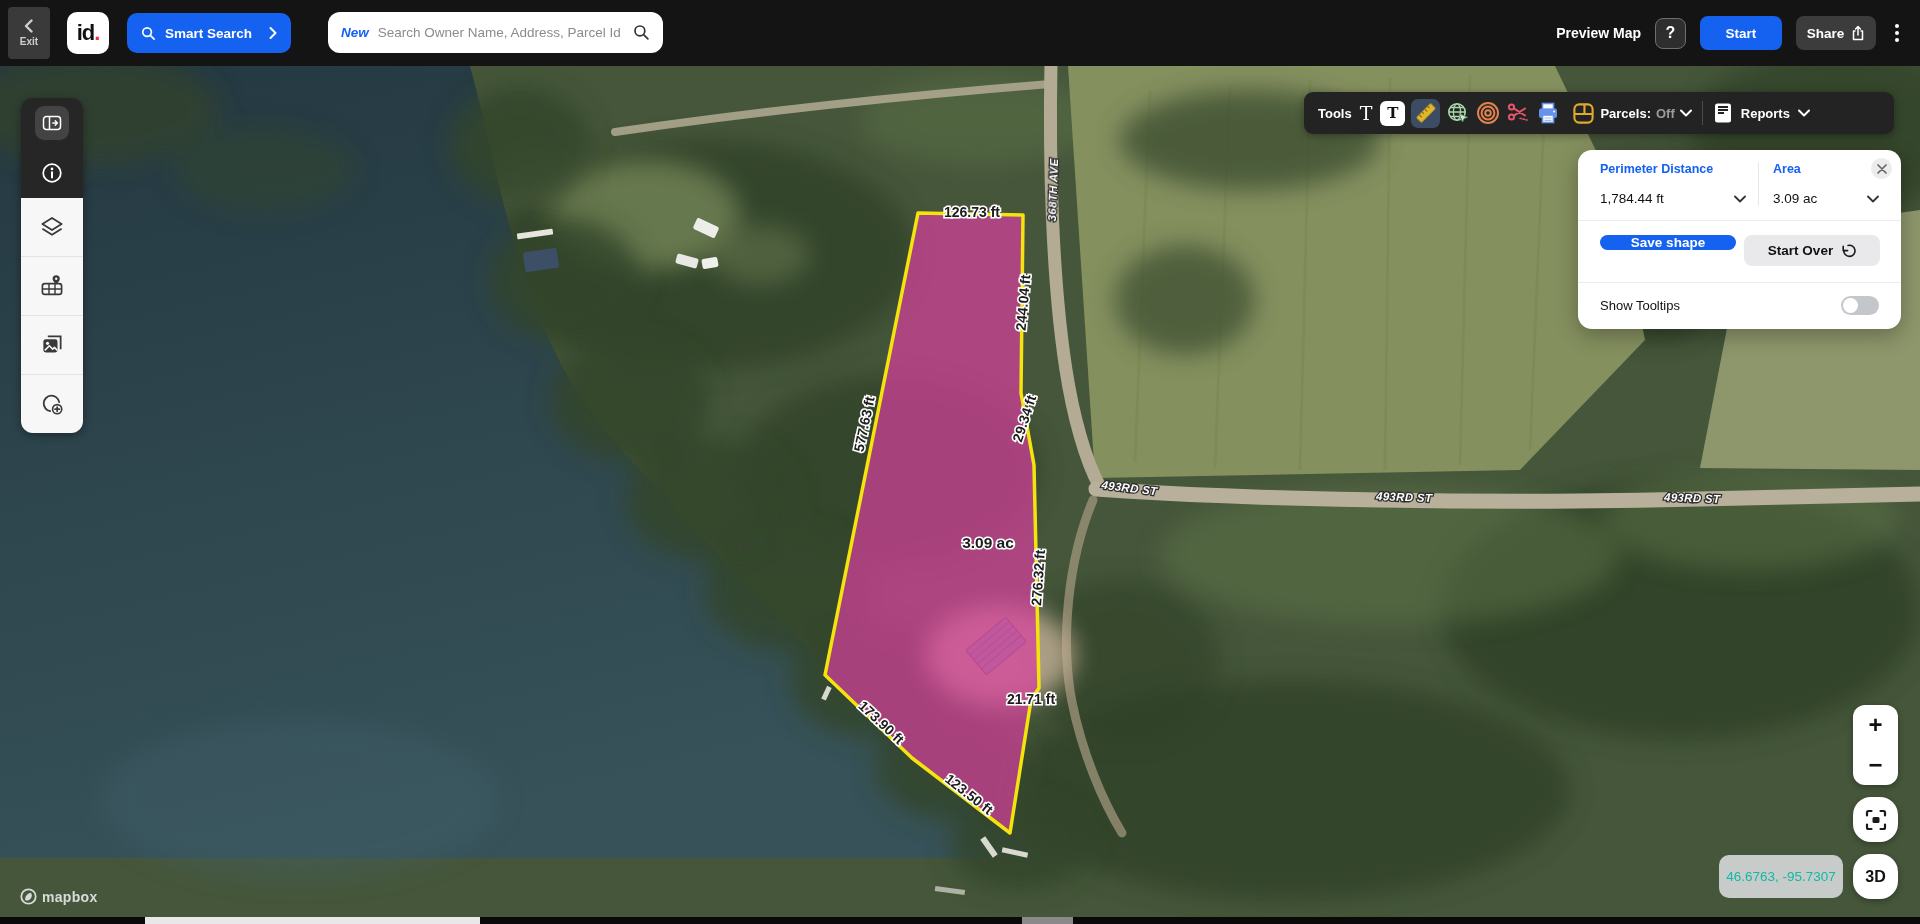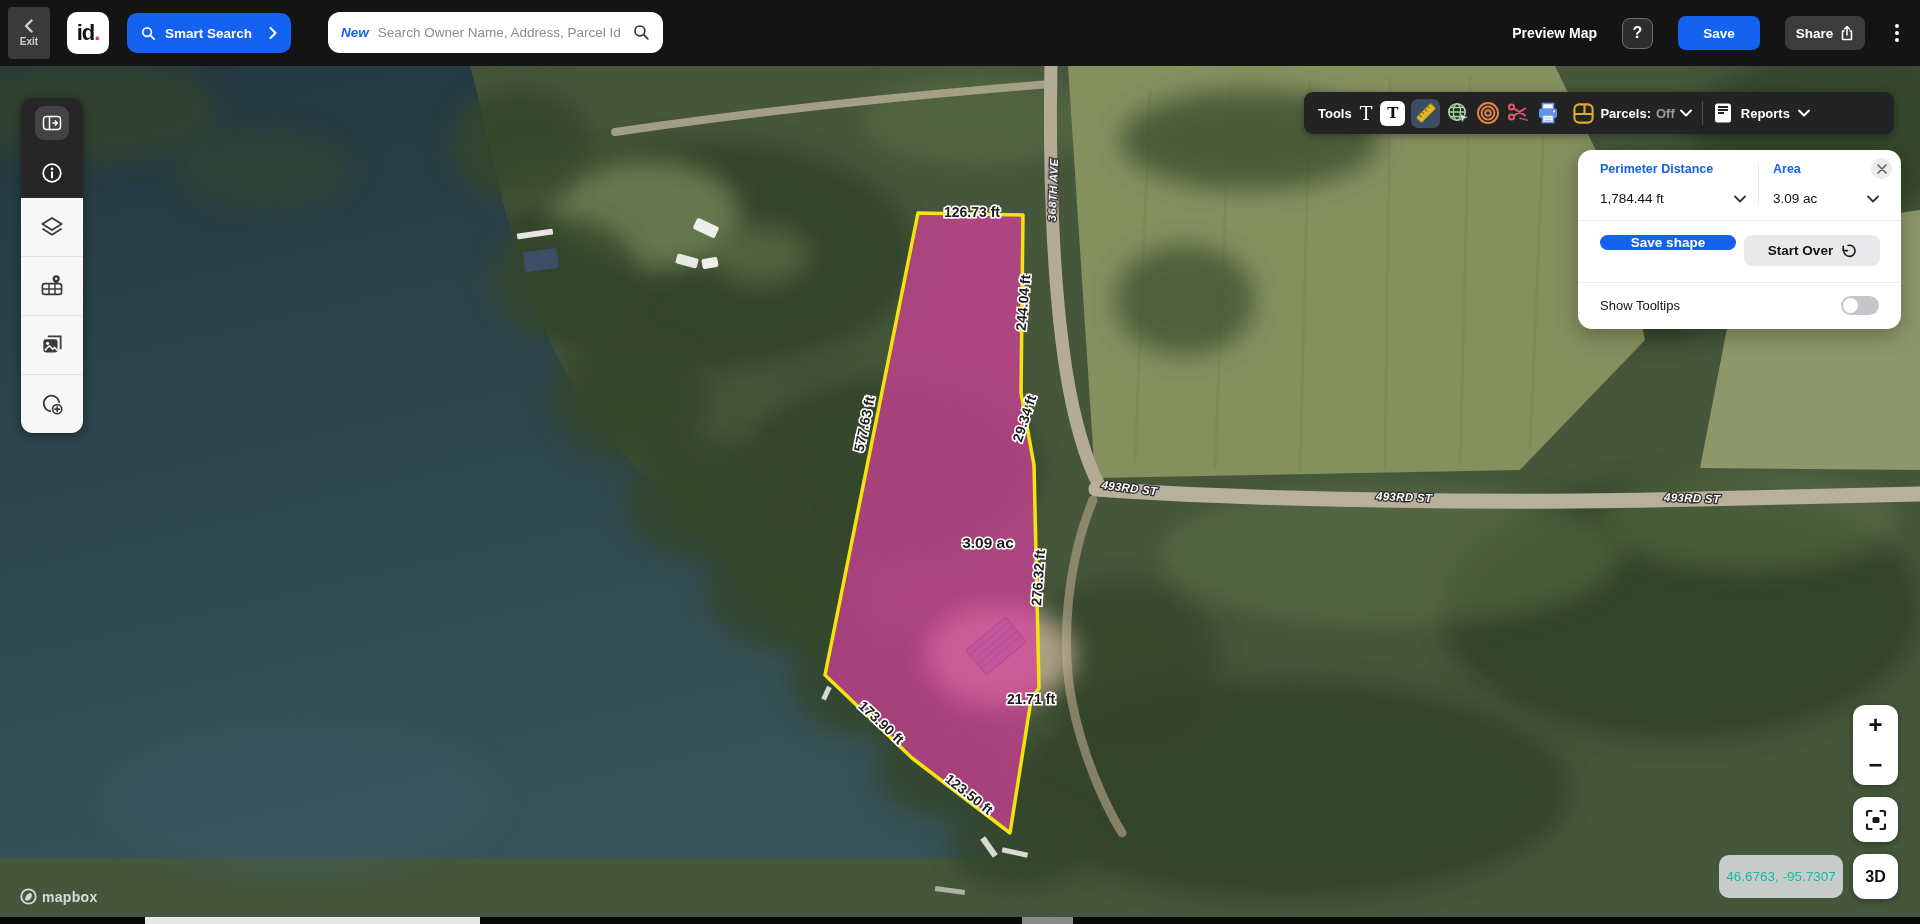--- a/index.html
+++ b/index.html
@@ -13,21 +13,21 @@
   .logo{position:absolute;left:67px;top:12px;width:42px;height:42px;background:#fff;border-radius:10px;
         display:flex;align-items:center;justify-content:center;font-weight:900;font-size:22px;color:#101010;letter-spacing:-1px;}
   .logo .dot{color:#f23047;}
   .smart-search{position:absolute;left:127px;top:13px;height:40px;width:164px;background:#1561f0;border-radius:10px;
         display:flex;align-items:center;justify-content:center;gap:9px;color:#fff;font-size:13.5px;font-weight:bold;cursor:pointer;}
   .search-box{position:absolute;left:328px;top:12px;width:335px;height:41px;background:#fff;border-radius:12px;
         display:flex;align-items:center;padding:0 13px;box-sizing:border-box;gap:7px;}
   .search-badge{color:#1561f0;font-weight:bold;font-style:italic;font-size:13.5px;white-space:nowrap;}
   .search-box input{flex:1;border:none;outline:none;font-size:13.5px;color:#333;font-family:"Liberation Sans",sans-serif;min-width:0;}
   .search-box input::placeholder{color:#8b8b8b;}
-  .topbar-right{position:absolute;right:16px;top:0;height:66px;display:flex;align-items:center;gap:25px;}
+  .topbar-right{position:absolute;right:16px;top:0;height:66px;display:flex;align-items:center;gap:14px;}
   .preview-label{color:#fff;font-size:14px;font-weight:bold;white-space:nowrap;}
   .help-btn{width:31px;height:31px;border-radius:8px;background:#2e2e2e;border:1.5px solid #6e6e6e;color:#fff;
         font-size:16px;font-weight:bold;display:flex;align-items:center;justify-content:center;cursor:pointer;box-sizing:border-box;}
   .save-btn{width:82px;height:34px;border-radius:8px;background:#1561f0;color:#fff;font-size:13.5px;font-weight:bold;
         display:flex;align-items:center;justify-content:center;cursor:pointer;}
   .share-btn{width:80px;height:34px;border-radius:8px;background:#3c3c3c;color:#fff;font-size:13.5px;font-weight:bold;
         display:flex;align-items:center;justify-content:center;gap:7px;cursor:pointer;}
   .kebab{width:14px;display:flex;flex-direction:column;align-items:center;gap:3px;cursor:pointer;}
   .kebab i{width:4px;height:4px;border-radius:50%;background:#fff;}
   
@@ -71,21 +71,21 @@
   .btn-gray{flex:1;height:31px;border-radius:8px;background:#e9e9eb;color:#111;font-size:13.5px;font-weight:bold;
         display:flex;align-items:center;justify-content:center;gap:7px;cursor:pointer;}
   .tip-row{display:flex;align-items:center;justify-content:space-between;padding:13px 22px 14px;}
   .tip-label{font-size:13px;color:#111;}
   .switch{width:38px;height:19px;border-radius:10px;background:#c3c7cc;position:relative;cursor:pointer;}
   .switch .knob{position:absolute;left:2px;top:2px;width:15px;height:15px;border-radius:50%;background:#fff;}
   
   .zoom-group{position:absolute;left:1853px;top:705px;width:45px;height:80px;background:#fff;border-radius:12px;z-index:40;
         display:flex;flex-direction:column;box-shadow:0 2px 6px rgba(0,0,0,.3);}
   .zoom-group div{flex:1;display:flex;align-items:center;justify-content:center;font-size:24px;font-weight:bold;color:#111;cursor:pointer;}
-  .sq-btn{position:absolute;left:1853px;width:45px;height:45px;background:#fff;border-radius:12px;z-index:40;
+  .sq-btn{position:absolute;left:1853px;width:45px;height:45px;background:#fff;border-radius:18px;z-index:40;
         display:flex;align-items:center;justify-content:center;box-shadow:0 2px 6px rgba(0,0,0,.3);cursor:pointer;}
   .coords{position:absolute;left:1719px;top:855px;width:124px;height:43px;background:rgba(218,221,223,.88);border-radius:10px;
         z-index:40;display:flex;align-items:center;justify-content:center;font-size:13.5px;color:#14b8a6;}
   .mapbox{position:absolute;left:20px;top:888px;display:flex;align-items:center;gap:5px;z-index:40;opacity:.92;}
   .mapbox span{color:#e3e7e8;font-size:14px;font-weight:bold;letter-spacing:.3px;}
   .bottom-strip{position:absolute;left:0;top:917px;width:1920px;height:7px;background:#0a0a0a;z-index:60;}
   .bottom-strip .seg1{position:absolute;left:145px;top:0;width:335px;height:7px;background:#e8e8e8;}
   .bottom-strip .seg2{position:absolute;left:1022px;top:0;width:51px;height:7px;background:#8a8a8a;}
 </style>
 </head>
@@ -239,21 +239,21 @@
         <circle cx="6.5" cy="6.5" r="4.6" fill="none" stroke="#333" stroke-width="1.6"></circle>
         <path d="M10.2,10.2 L14,14" stroke="#333" stroke-width="1.6" stroke-linecap="round"></path>
       </svg>
   </div>
   <div class="topbar-right">
     <span class="preview-label">Preview Map</span>
     <div class="help-btn">
         <span>?</span>
       </div>
     <div class="save-btn">
-        <span>Save</span>
+        <span>Start</span>
       </div>
     <div class="share-btn">
       <span>Share</span>
       <svg width="14" height="16" viewBox="0 0 14 16">
           <path d="M4.5,6 H2.5 V14.5 H11.5 V6 H9.5" fill="none" stroke="#fff" stroke-width="1.5" stroke-linejoin="round"></path>
           <path d="M7,10 V1.8 M4.6,4 L7,1.6 L9.4,4" fill="none" stroke="#fff" stroke-width="1.5" stroke-linecap="round" stroke-linejoin="round"></path>
         </svg>
     </div>
     <div class="kebab">
         <i></i>

